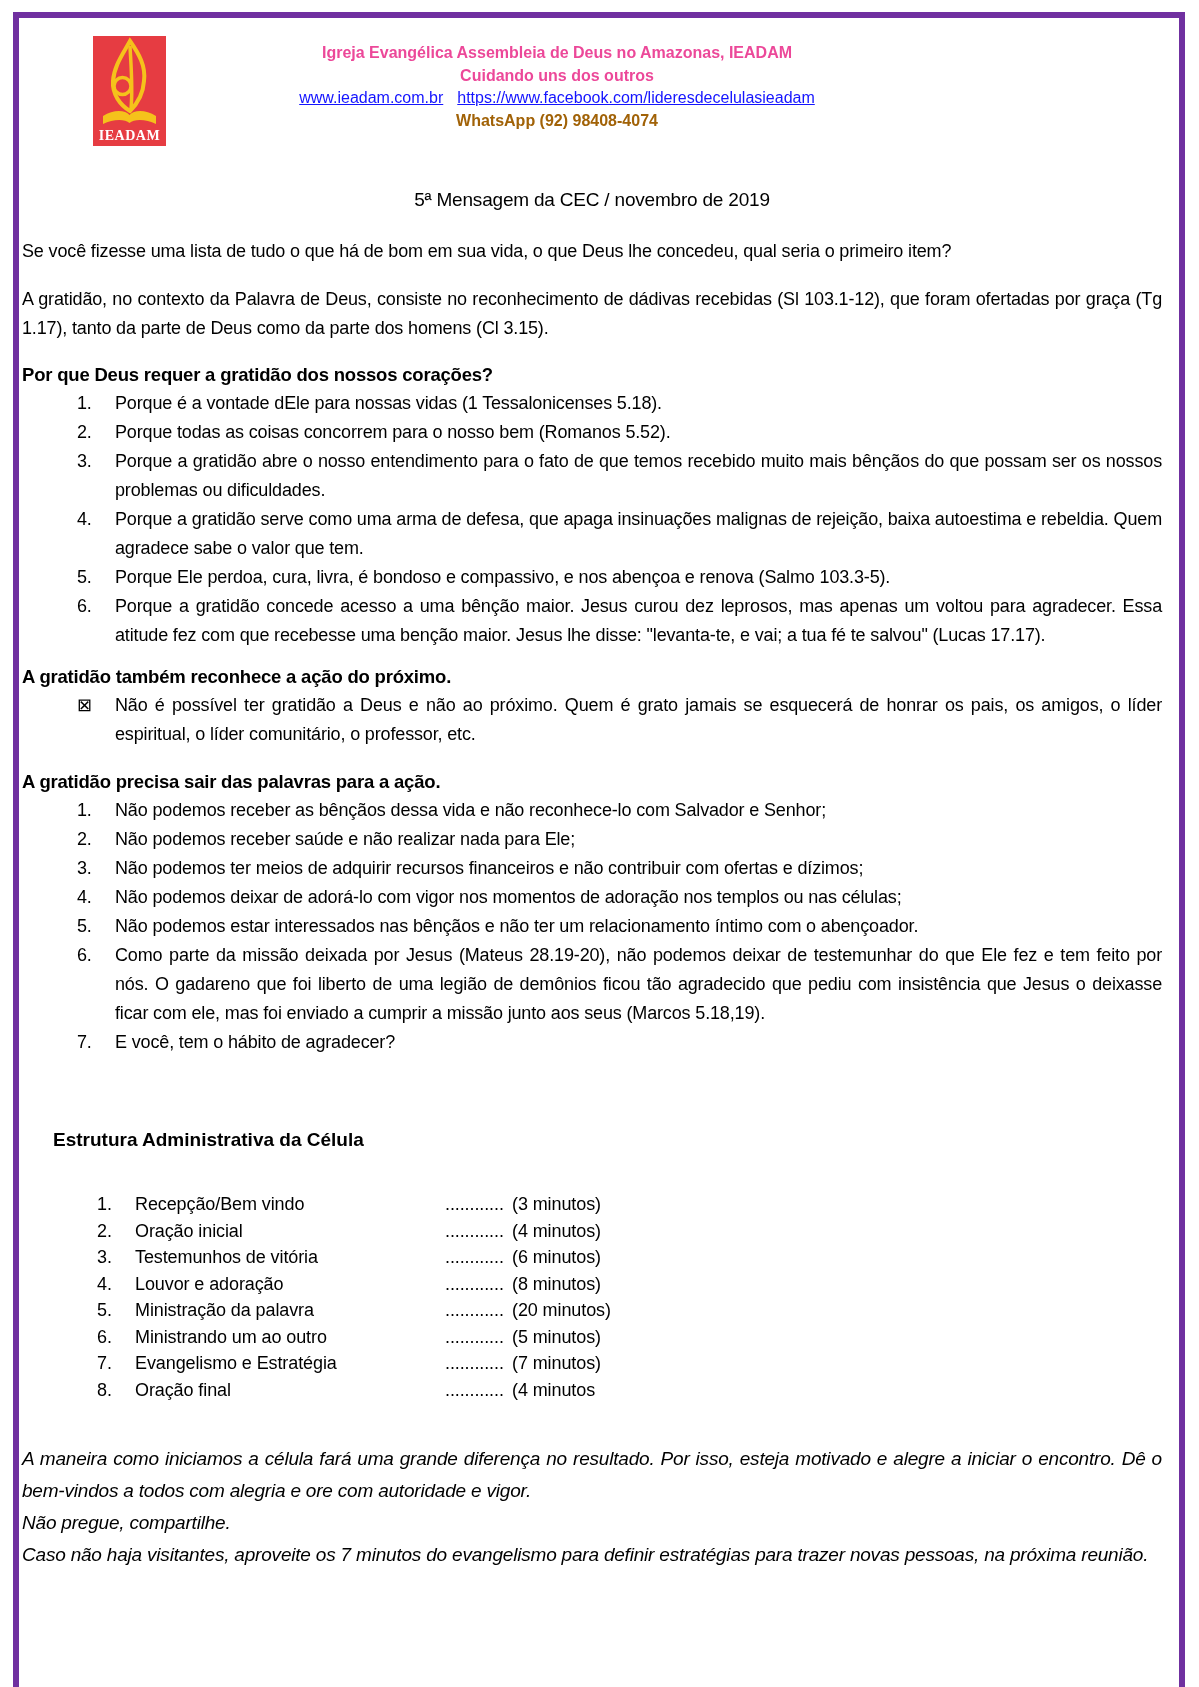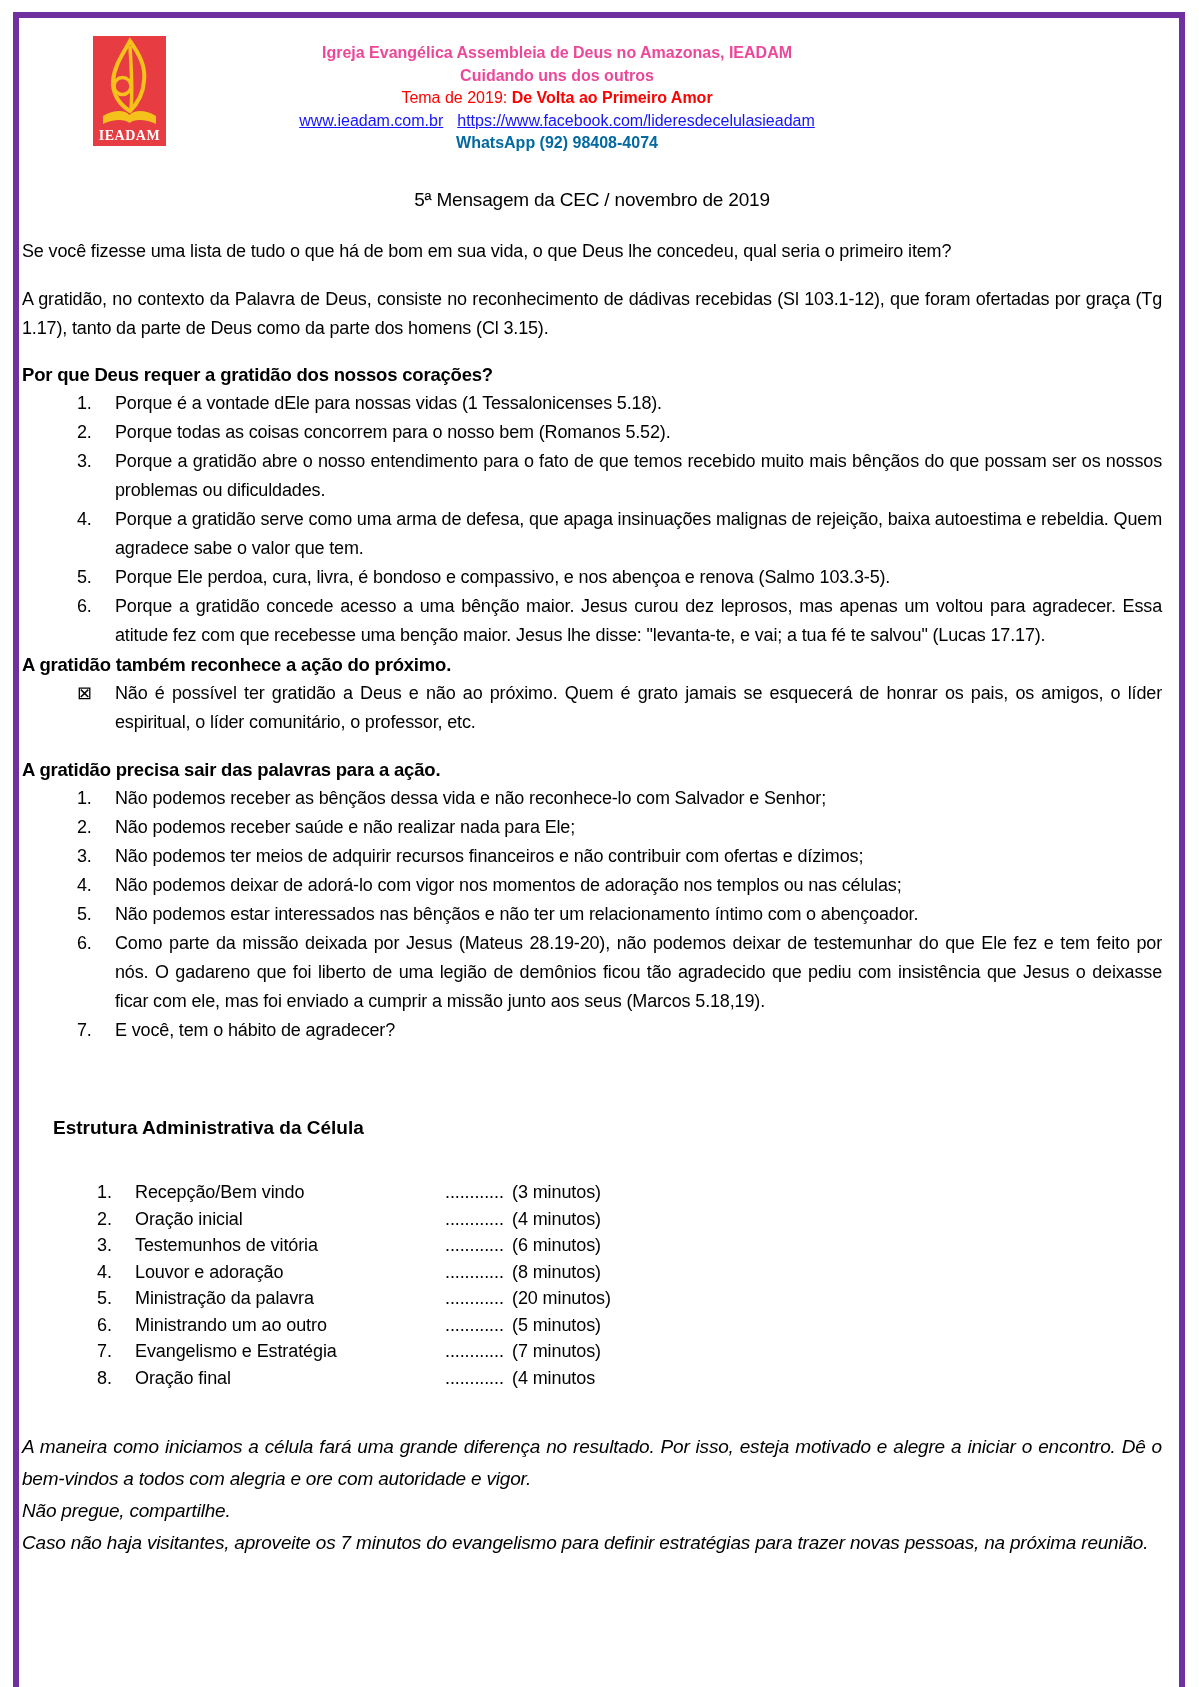--- a/index.html
+++ b/index.html
@@ -12,32 +12,32 @@
 
   
   .header { position:relative; height:122px; }
   .logo { position:absolute; left:71px; top:0; width:70px; height:110px; }
   .header-text { width:1070px; text-align:center; line-height:22.5px; font-size:16px; padding-top:6px; }
   .h-org, .h-slogan { color:#ec4899; font-weight:bold; }
   .h-tema { color:#FF0000; }
   .h-tema .tema-value { font-weight:bold; }
   .h-links a { color:#1414FF; text-decoration:underline; }
   .link-gap { display:inline-block; width:14px; }
-  .h-whatsapp { color:#0369a1; font-weight:bold; }
+  .h-whatsapp { color:#a16207; font-weight:bold; }
 
   
   .doc-title { text-align:center; margin-top:28px; font-size:19px; line-height:27px; letter-spacing:-0.2px; }
 
   
   .para { font-size:18px; line-height:29px; letter-spacing:-0.15px; text-align:justify; }
   .p1 { margin-top:24px; }
   .p2 { margin-top:19px; }
   .sec-h { font-size:18.5px; font-weight:bold; line-height:29px; letter-spacing:-0.2px; }
   .h-s1 { margin-top:17px; }
-  .h-s2 { }
+  .h-s2 { margin-top:12px; }
   .h-s3 { margin-top:18px; }
   .li { display:flex; margin-left:55px; font-size:18px; line-height:29px; letter-spacing:-0.15px; }
   .li .num { width:38px; flex:0 0 38px; }
   .li .txt { flex:1; text-align:justify; }
 
   
   .estrutura-h { margin-left:31px; margin-top:70px; font-size:19px; font-weight:bold;
                  text-decoration-thickness:2px; text-underline-offset:4px;
                  line-height:26px; display:inline-block; }
   .schedule { margin-top:38px; font-size:18px; line-height:26.5px; letter-spacing:-0.1px; }
@@ -65,21 +65,20 @@
           <path d="M37 5 C 46 18, 53 30, 51 45 C 50 60, 43 69, 37 75 C 27 69, 19 58, 20 45 C 21 30, 30 18, 37 5 Z" fill="none" stroke="#F5C21B" stroke-width="4"></path>
           <path d="M37 10 C 38 30, 40 52, 38 73" fill="none" stroke="#F5C21B" stroke-width="3.5"></path>
           <circle cx="29.5" cy="50" r="8.5" fill="none" stroke="#F5C21B" stroke-width="3.5"></circle>
           <path d="M10 80 C 20 73.5, 32 73.5, 36.5 79 C 41 73.5, 53 73.5, 63 80 L 63 88 C 53 83, 41 83, 36.5 87 C 32 83, 20 83, 10 88 Z" fill="#F5C21B"></path>
           <text x="36.5" y="104" text-anchor="middle" fill="#ffffff" font-family="Liberation Serif, serif" font-weight="bold" font-size="14" letter-spacing="0.5">IEADAM</text>
         </svg>
       </div>
       <div class="header-text">
         <div class="h-org">Igreja Evangélica Assembleia de Deus no Amazonas, IEADAM</div>
         <div class="h-slogan">Cuidando uns dos outros</div>
-        <div class="h-tema"><span class="tema-label">Tema de 2019: </span><span class="tema-value">De Volta ao Primeiro Amor</span></div>
         <div class="h-links"><a href="#">www.ieadam.com.br</a><span class="link-gap"></span><a href="#">https://www.facebook.com/lideresdecelulasieadam</a></div>
         <div class="h-whatsapp">WhatsApp (92) 98408-4074</div>
       </div>
     </div>
 
     <div class="doc-title">
       <div>5ª Mensagem da CEC / novembro de 2019</div>
     </div>
 
     <p class="para p1">Se você fizesse uma lista de tudo o que há de bom em sua vida, o que Deus lhe concedeu, qual seria o primeiro item?</p>

